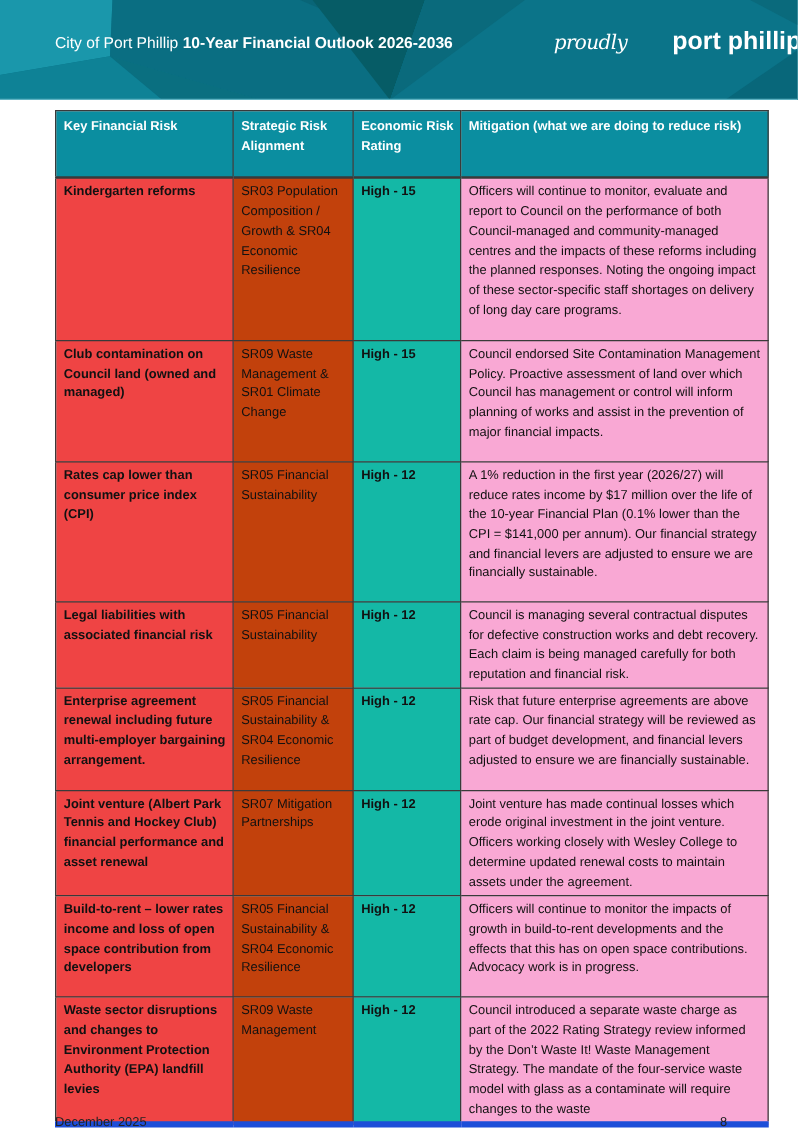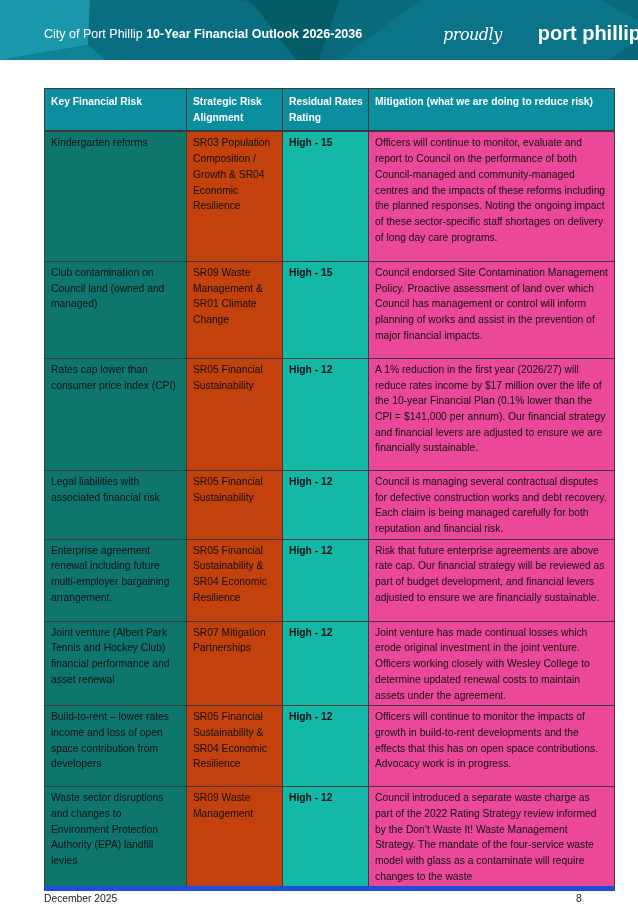--- a/index.html
+++ b/index.html
@@ -1,21 +1,21 @@
 <!DOCTYPE html>
 <html><head>
 <meta charset="utf-8">
 <style>
   html, body { margin: 0; padding: 0; }
   body {
     width: 638px; height: 912px; background: #ffffff; position: relative; overflow: hidden;
     font-family: "Liberation Sans", sans-serif; color: #111;
   }
   .banner {
-    position: absolute; left: 0; top: 0; width: 638px; height: 60px; overflow: hidden;
+    position: absolute; left: 0; top: 0; width: 638px; height: 80px; overflow: hidden;
     background: #0b7489;
   }
   .banner svg.bg { position: absolute; left: 0; top: 0; }
   .banner-line { position: absolute; left: 0; top: 79px; width: 638px; height: 2px; background: #5fb3c2; }
   .banner-title {
     position: absolute; left: 44px; top: 27px; font-size: 12.5px; color: #ffffff; white-space: nowrap;
   }
   .banner-title b { font-weight: bold; }
   .logo {
     position: absolute; left: 443px; top: 22px; color: #ffffff; white-space: nowrap;
@@ -25,28 +25,28 @@
   .logo .bold { font-family: "Liberation Sans", sans-serif; font-weight: bold; font-size: 20px; }
 
   table.risk {
     position: absolute; left: 44px; top: 88px; width: 570px;
     border-collapse: collapse; table-layout: fixed; font-size: 10.3px; line-height: 15.7px;
   }
   table.risk th, table.risk td {
     border: 1px solid #3a3a3a; vertical-align: top; padding: 3px 5px 2px 6px; text-align: left;
   }
   table.risk th {
-    background: #0b8ea0; color: #ffffff; font-weight: bold; padding-top: 5px; padding-bottom: 5px;
+    background: #0b8ea0; color: #ffffff; font-weight: bold; padding-top: 5px; padding-bottom: 16px;
     border-bottom: 2px solid #3a3a3a;
     margin-top: 20px;
   }
-  td.c-risk { background: #0f766e; font-weight: normal; }
+  td.c-risk { background: #ef4444; font-weight: bold; }
   td.c-sr { background: #c2410c; }
   td.c-rating { background: #14b8a6; font-weight: bold; }
-  td.c-mit { background: #ec4899; }
+  td.c-mit { background: #f9a8d4; }
   table.risk tr.last td { border-bottom: 5px solid #1d4ed8; }
 
   .footer-date { position: absolute; left: 44px; top: 893px; font-size: 10.3px; color: #222; }
   .footer-page { position: absolute; left: 576px; top: 893px; font-size: 10.3px; color: #222; }
 </style>
 </head>
 <body>
 
 <div class="banner">
   <svg class="bg" width="638" height="80" viewBox="0 0 638 80">
@@ -78,21 +78,21 @@
   <colgroup>
     <col style="width:142px">
     <col style="width:96px">
     <col style="width:86px">
     <col style="width:246px">
   </colgroup>
   <thead>
     <tr>
       <th>Key Financial Risk</th>
       <th>Strategic Risk Alignment</th>
-      <th>Residual Rates Rating</th>
+      <th>Economic Risk Rating</th>
       <th>Mitigation (what we are doing to reduce risk)</th>
     </tr>
   </thead>
   <tbody>
     <tr style="height:130px">
       <td class="c-risk">Kindergarten reforms</td>
       <td class="c-sr">SR03 Population Composition / Growth &amp; SR04 Economic Resilience</td>
       <td class="c-rating">High - 15</td>
       <td class="c-mit">Officers will continue to monitor, evaluate and report to Council on the performance of both Council-managed and community-managed centres and the impacts of these reforms including the planned responses. Noting the ongoing impact of these sector-specific staff shortages on delivery of long day care programs.</td>
     </tr>

